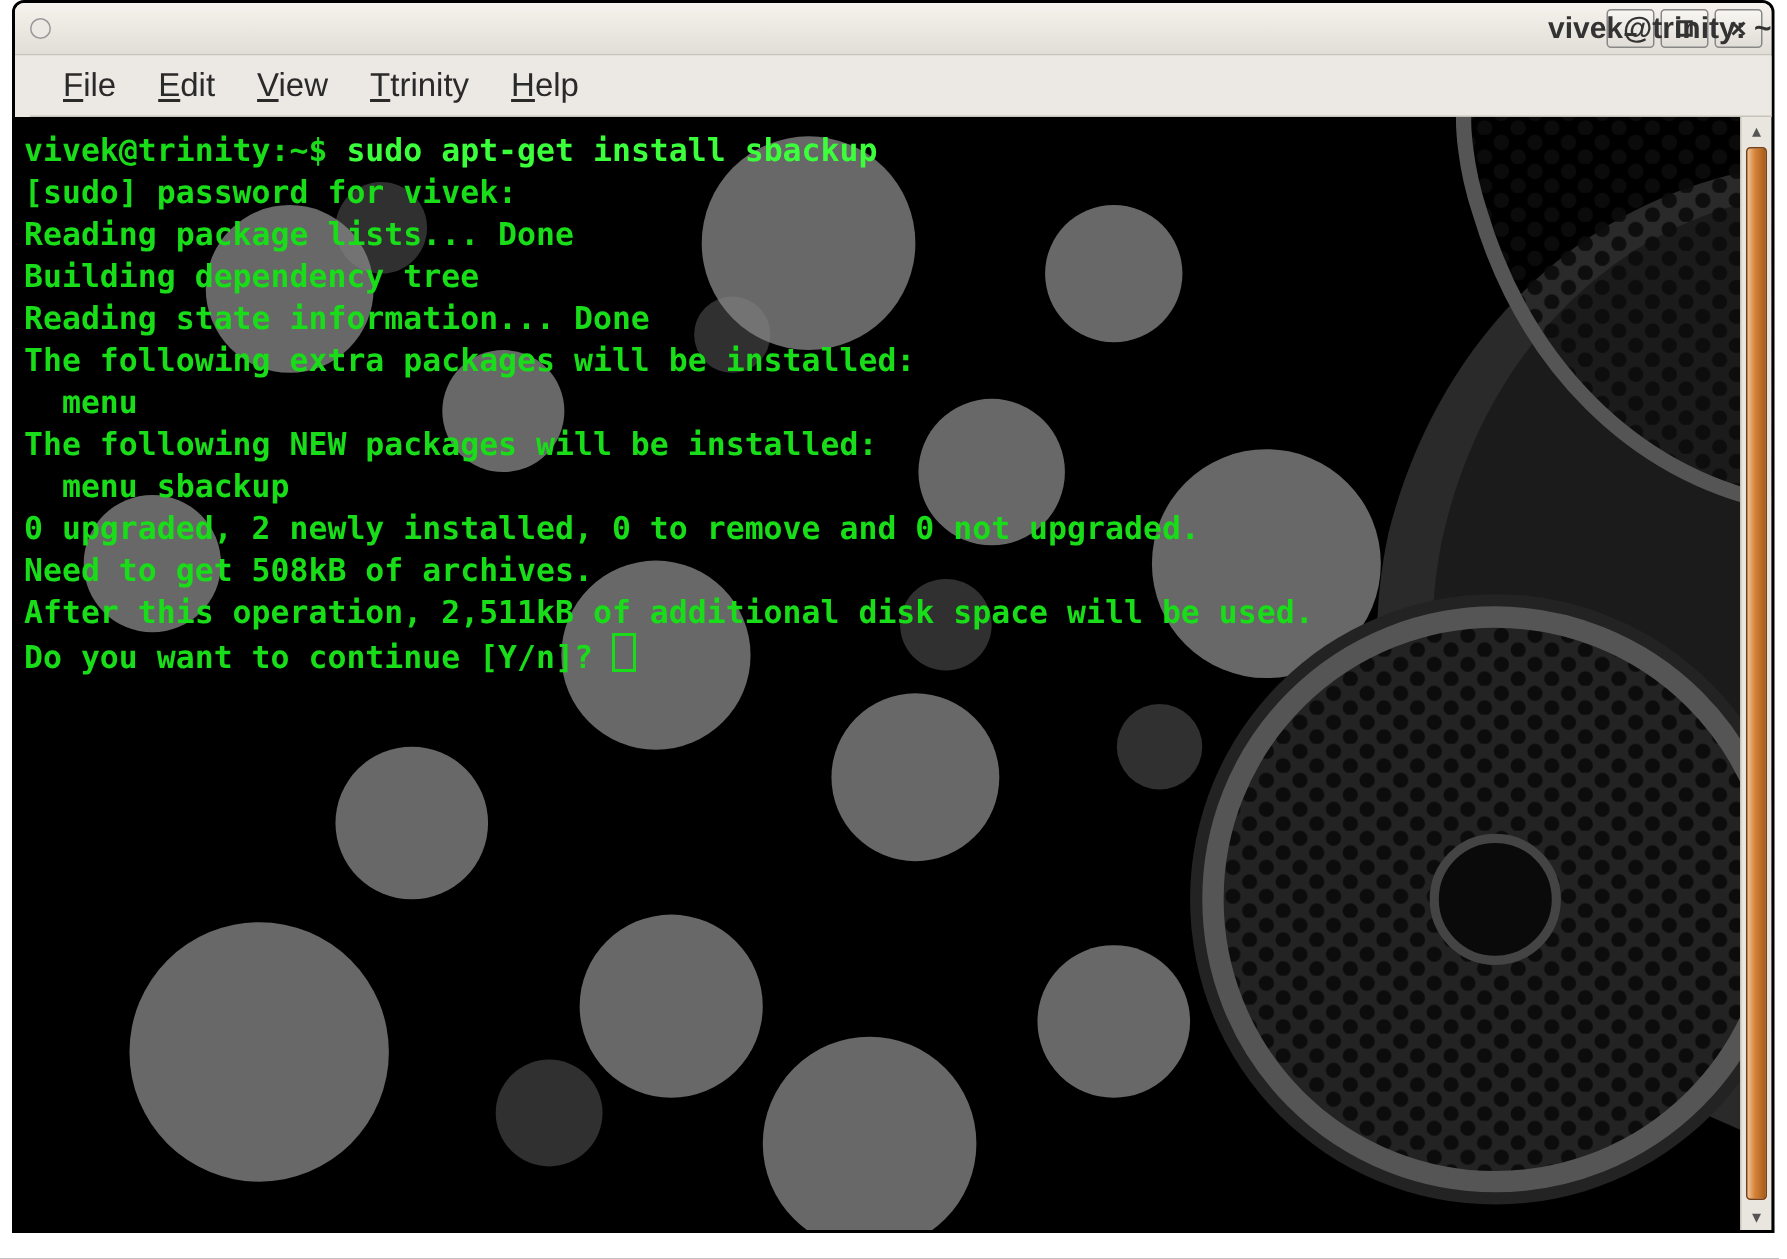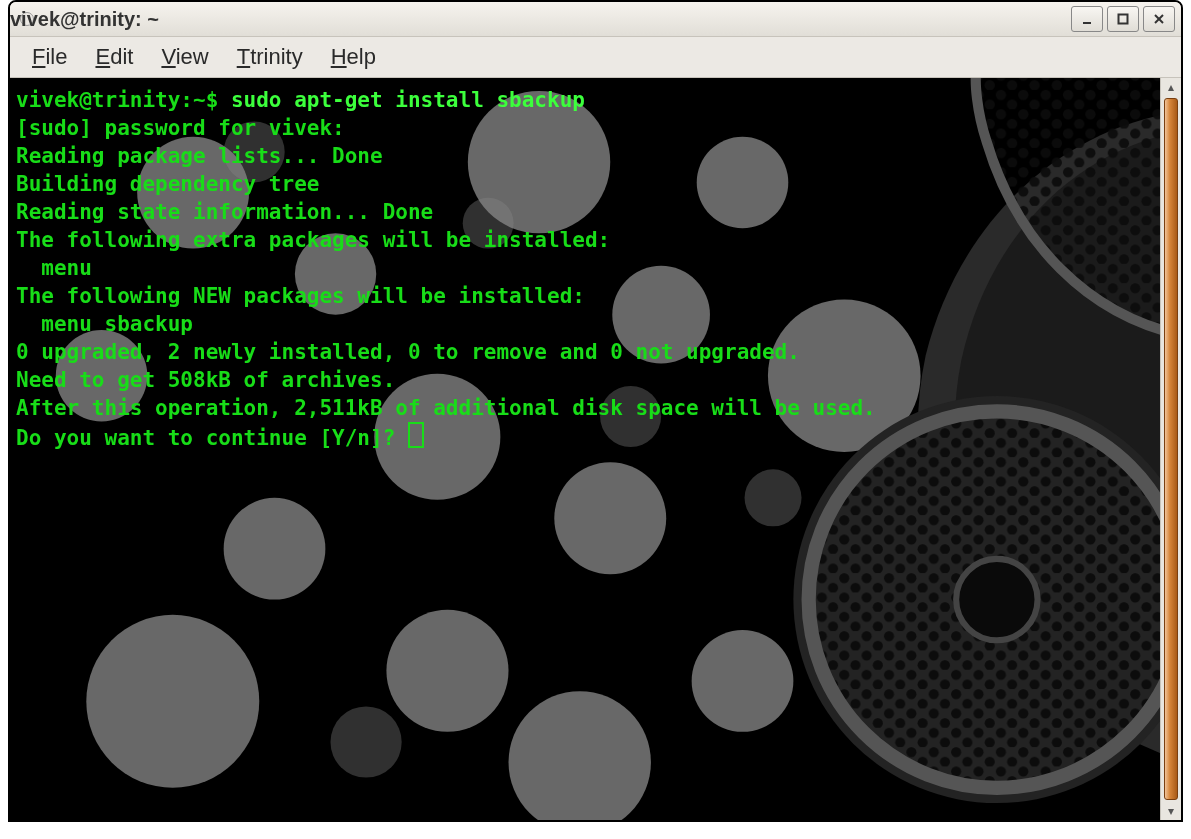--- a/index.html
+++ b/index.html
@@ -30,21 +30,21 @@
     background: linear-gradient(#f6f3ee, #e1ded7);
     border-bottom: 1px solid #c7c3bb;
     display: flex;
     align-items: center;
     position: relative;
     border-radius: 6px 6px 0 0;
   }
   .titlebar .title {
     position: absolute;
     left: 0; right: 0;
-    text-align: left;
+    text-align: right;
     font-weight: bold;
     font-size: 20px;
     color: #333;
     pointer-events: none;
   }
   .title-left {
     display: flex;
     align-items: center;
     gap: 6px;
     margin-left: 10px;
@@ -78,20 +78,21 @@
   .menubar {
     height: 40px;
     display: flex;
     align-items: center;
     gap: 28px;
     padding: 0 22px;
     background: #ece9e4;
     border-bottom: 1px solid #c7c3bb;
     font-size: 22px;
     color: #2a2a2a;
+    margin-left: 10px;
   }
   .menuitem {
     cursor: pointer;
   }
   .menuitem .ul { text-decoration: underline; }
   
   .term-wrap {
     flex: 1;
     display: flex;
     background: #000;

